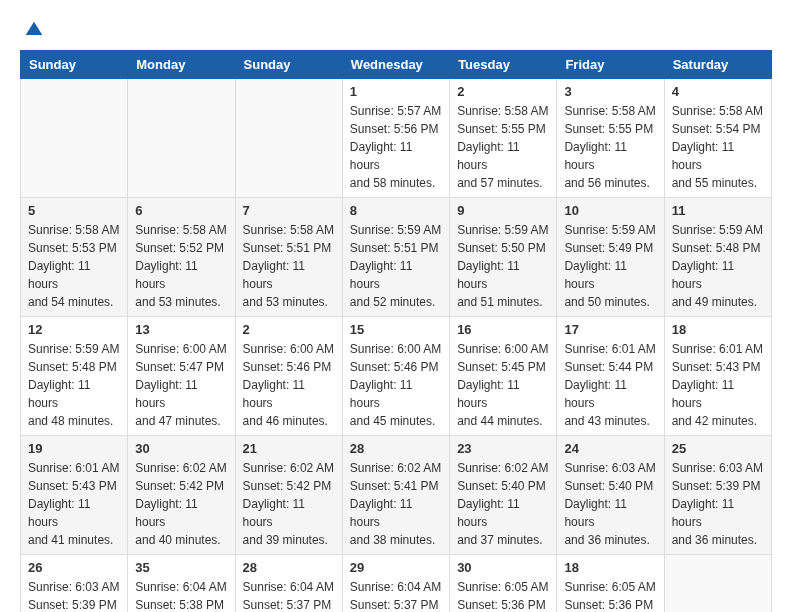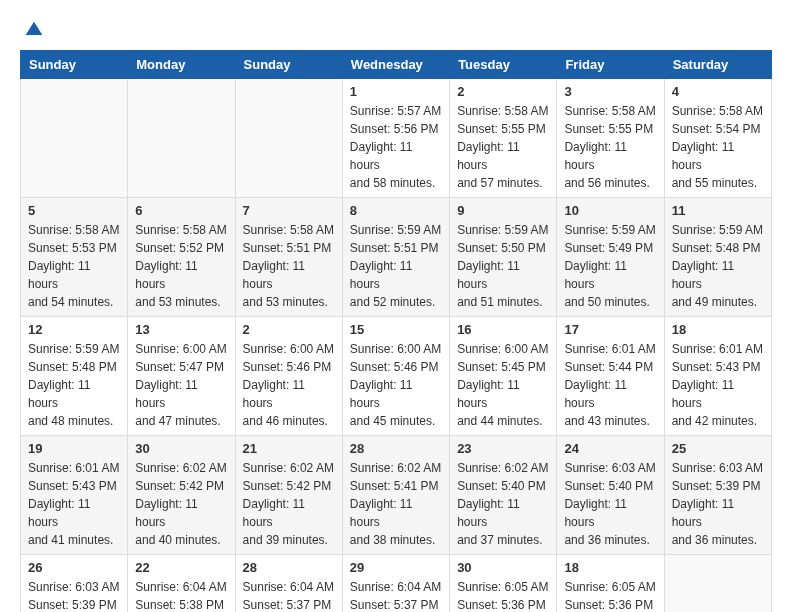--- a/index.html
+++ b/index.html
@@ -236,21 +236,21 @@
           <div class="day-number">25</div>
           <div class="day-info">Sunrise: 6:03 AM<br>Sunset: 5:39 PM<br>Daylight: 11 hours<br>and 36 minutes.</div>
         </td>
       </tr>
       <tr>
         <td>
           <div class="day-number">26</div>
           <div class="day-info">Sunrise: 6:03 AM<br>Sunset: 5:39 PM<br>Daylight: 11 hours<br>and 35 minutes.</div>
         </td>
         <td>
-          <div class="day-number">22</div>
+          <div class="day-number">35</div>
           <div class="day-info">Sunrise: 6:04 AM<br>Sunset: 5:38 PM<br>Daylight: 11 hours<br>and 34 minutes.</div>
         </td>
         <td>
           <div class="day-number">28</div>
           <div class="day-info">Sunrise: 6:04 AM<br>Sunset: 5:37 PM<br>Daylight: 11 hours<br>and 33 minutes.</div>
         </td>
         <td>
           <div class="day-number">29</div>
           <div class="day-info">Sunrise: 6:04 AM<br>Sunset: 5:37 PM<br>Daylight: 11 hours<br>and 32 minutes.</div>
         </td>

